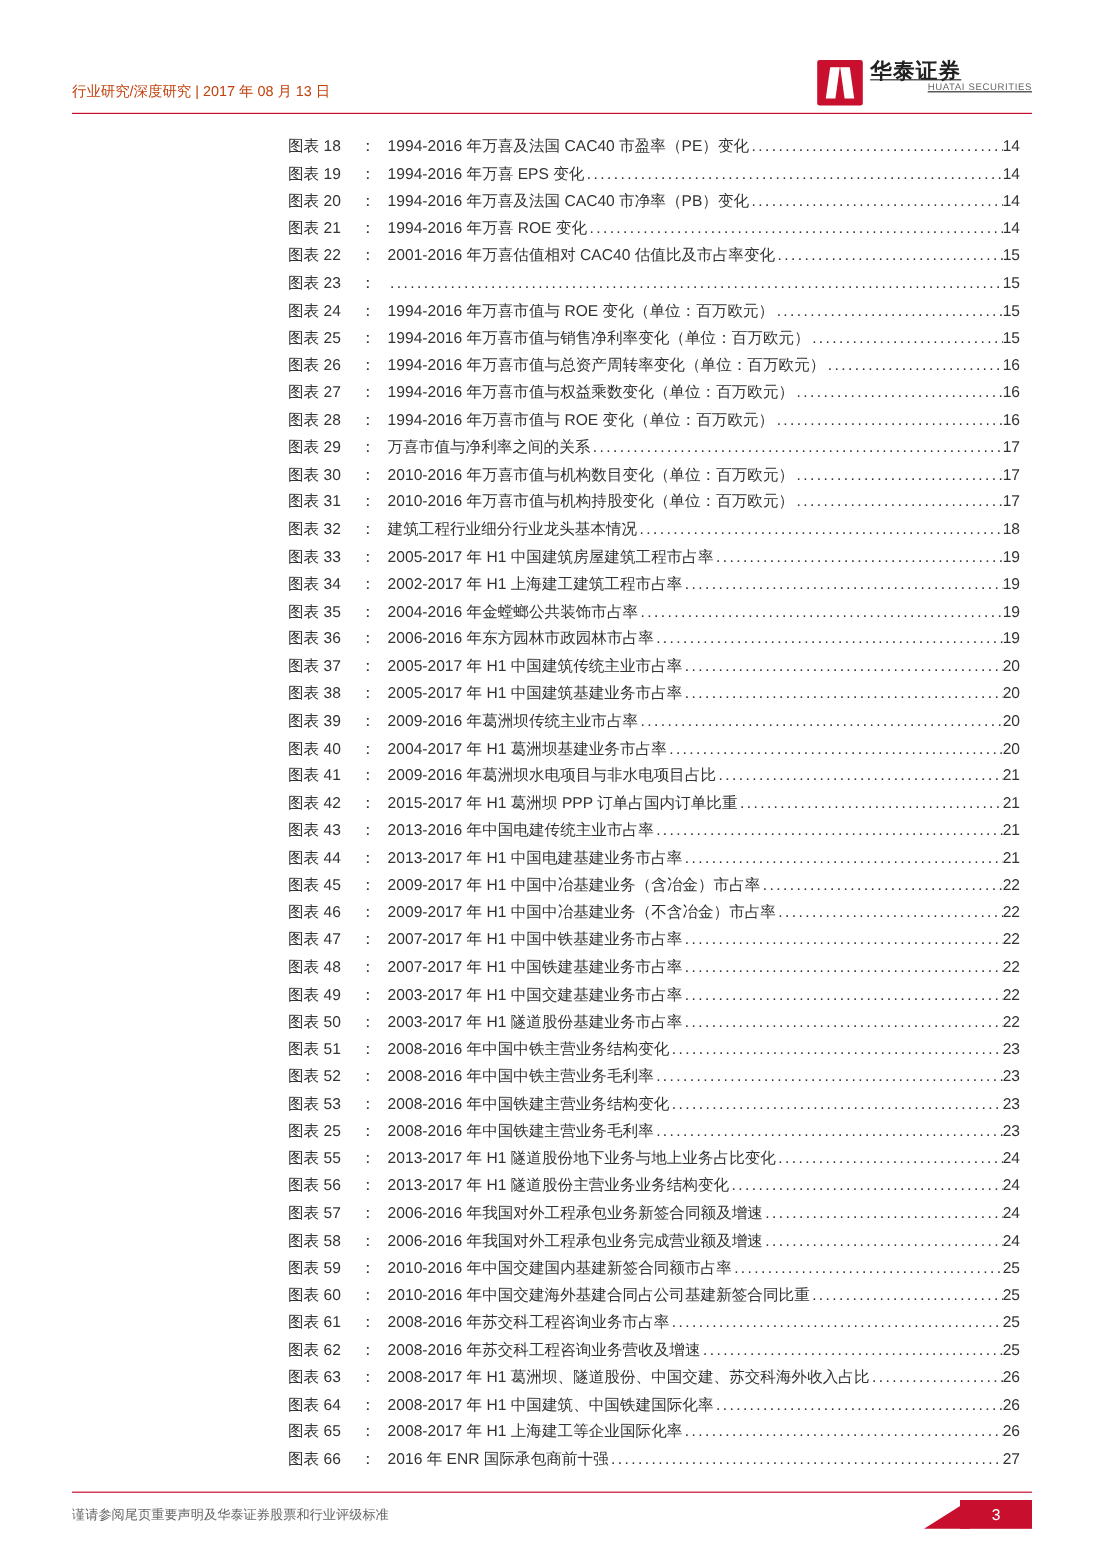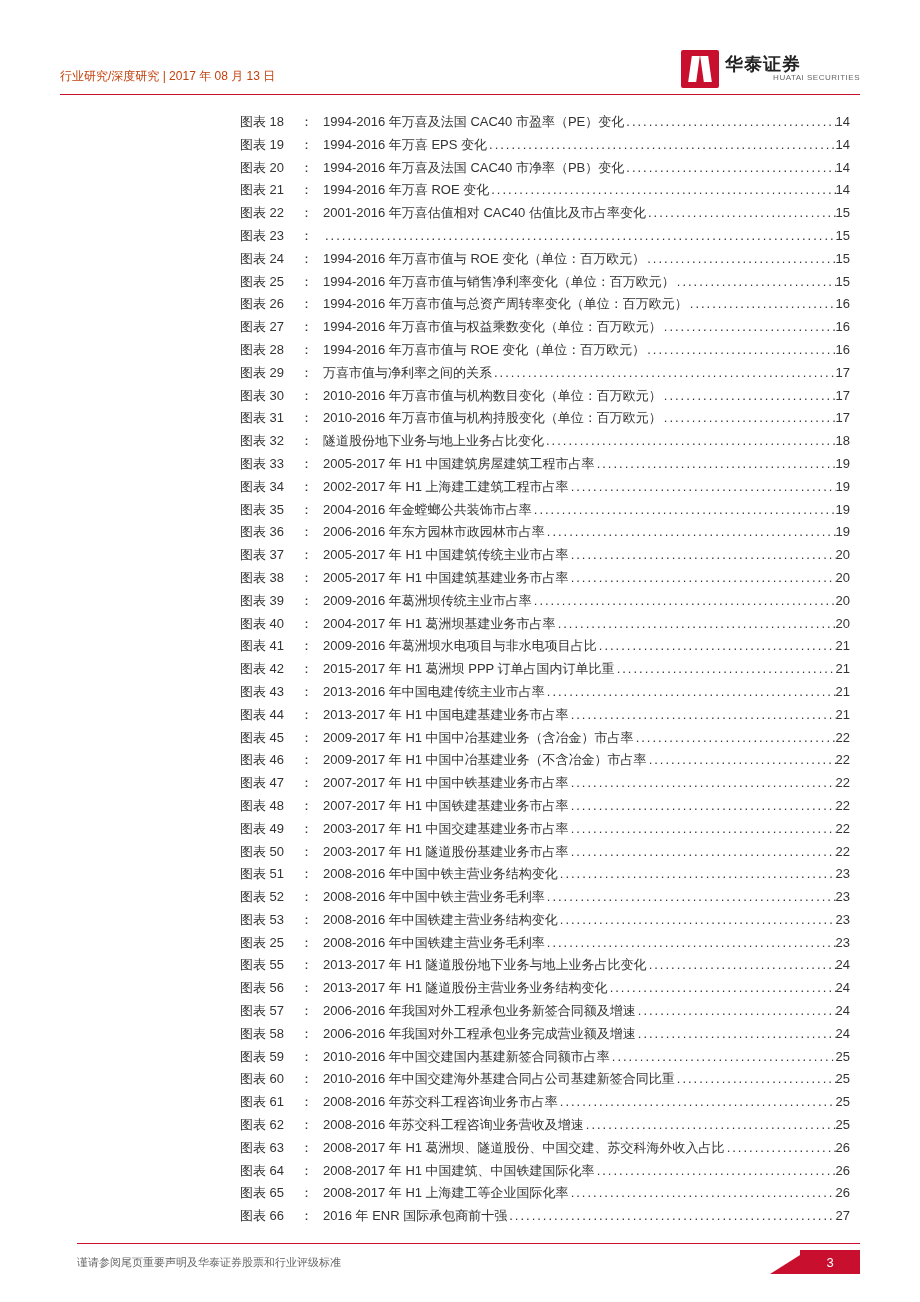--- a/index.html
+++ b/index.html
@@ -22,22 +22,22 @@
     align-items: flex-start;
     margin-bottom: 6px;
   }
   .header-left {
     font-size: 12px;
     color: #c2410c;
     padding-top: 18px;
   }
   .logo {
     display: flex;
-    align-items: center;
     gap: 6px;
+    text-decoration: underline;
   }
   .logo-mark {
     width: 38px;
     height: 38px;
     background: #c8102e;
     position: relative;
     border-radius: 2px;
   }
   .logo-mark::before,
   .logo-mark::after {
@@ -91,21 +91,20 @@
     color: #333;
     padding: 0 2px;
   }
   .toc-page {
     flex: 0 0 auto;
   }
   .footer {
     position: absolute;
     left: 0; right: 0; bottom: 28px;
     padding: 0 60px;
-    margin-left: 17px;
   }
   .footer-line {
     display: flex;
     align-items: center;
     justify-content: space-between;
   }
   .footer-text {
     font-size: 11px;
     color: #666;
   }
@@ -247,21 +246,21 @@
       <div class="toc-row">
         <span class="toc-label">图表 31</span>
         <span class="toc-colon">：</span>
         <span class="toc-title">2010-2016 年万喜市值与机构持股变化（单位：百万欧元）</span>
         <span class="toc-dots">........................................................................................................................................................................................................</span>
         <span class="toc-page">17</span>
       </div>
       <div class="toc-row">
         <span class="toc-label">图表 32</span>
         <span class="toc-colon">：</span>
-        <span class="toc-title">隧道股份地下业务与地上业务占比变化</span>
+        <span class="toc-title">建筑工程行业细分行业龙头基本情况</span>
         <span class="toc-dots">........................................................................................................................................................................................................</span>
         <span class="toc-page">18</span>
       </div>
       <div class="toc-row">
         <span class="toc-label">图表 33</span>
         <span class="toc-colon">：</span>
         <span class="toc-title">2005-2017 年 H1 中国建筑房屋建筑工程市占率</span>
         <span class="toc-dots">........................................................................................................................................................................................................</span>
         <span class="toc-page">19</span>
       </div>

